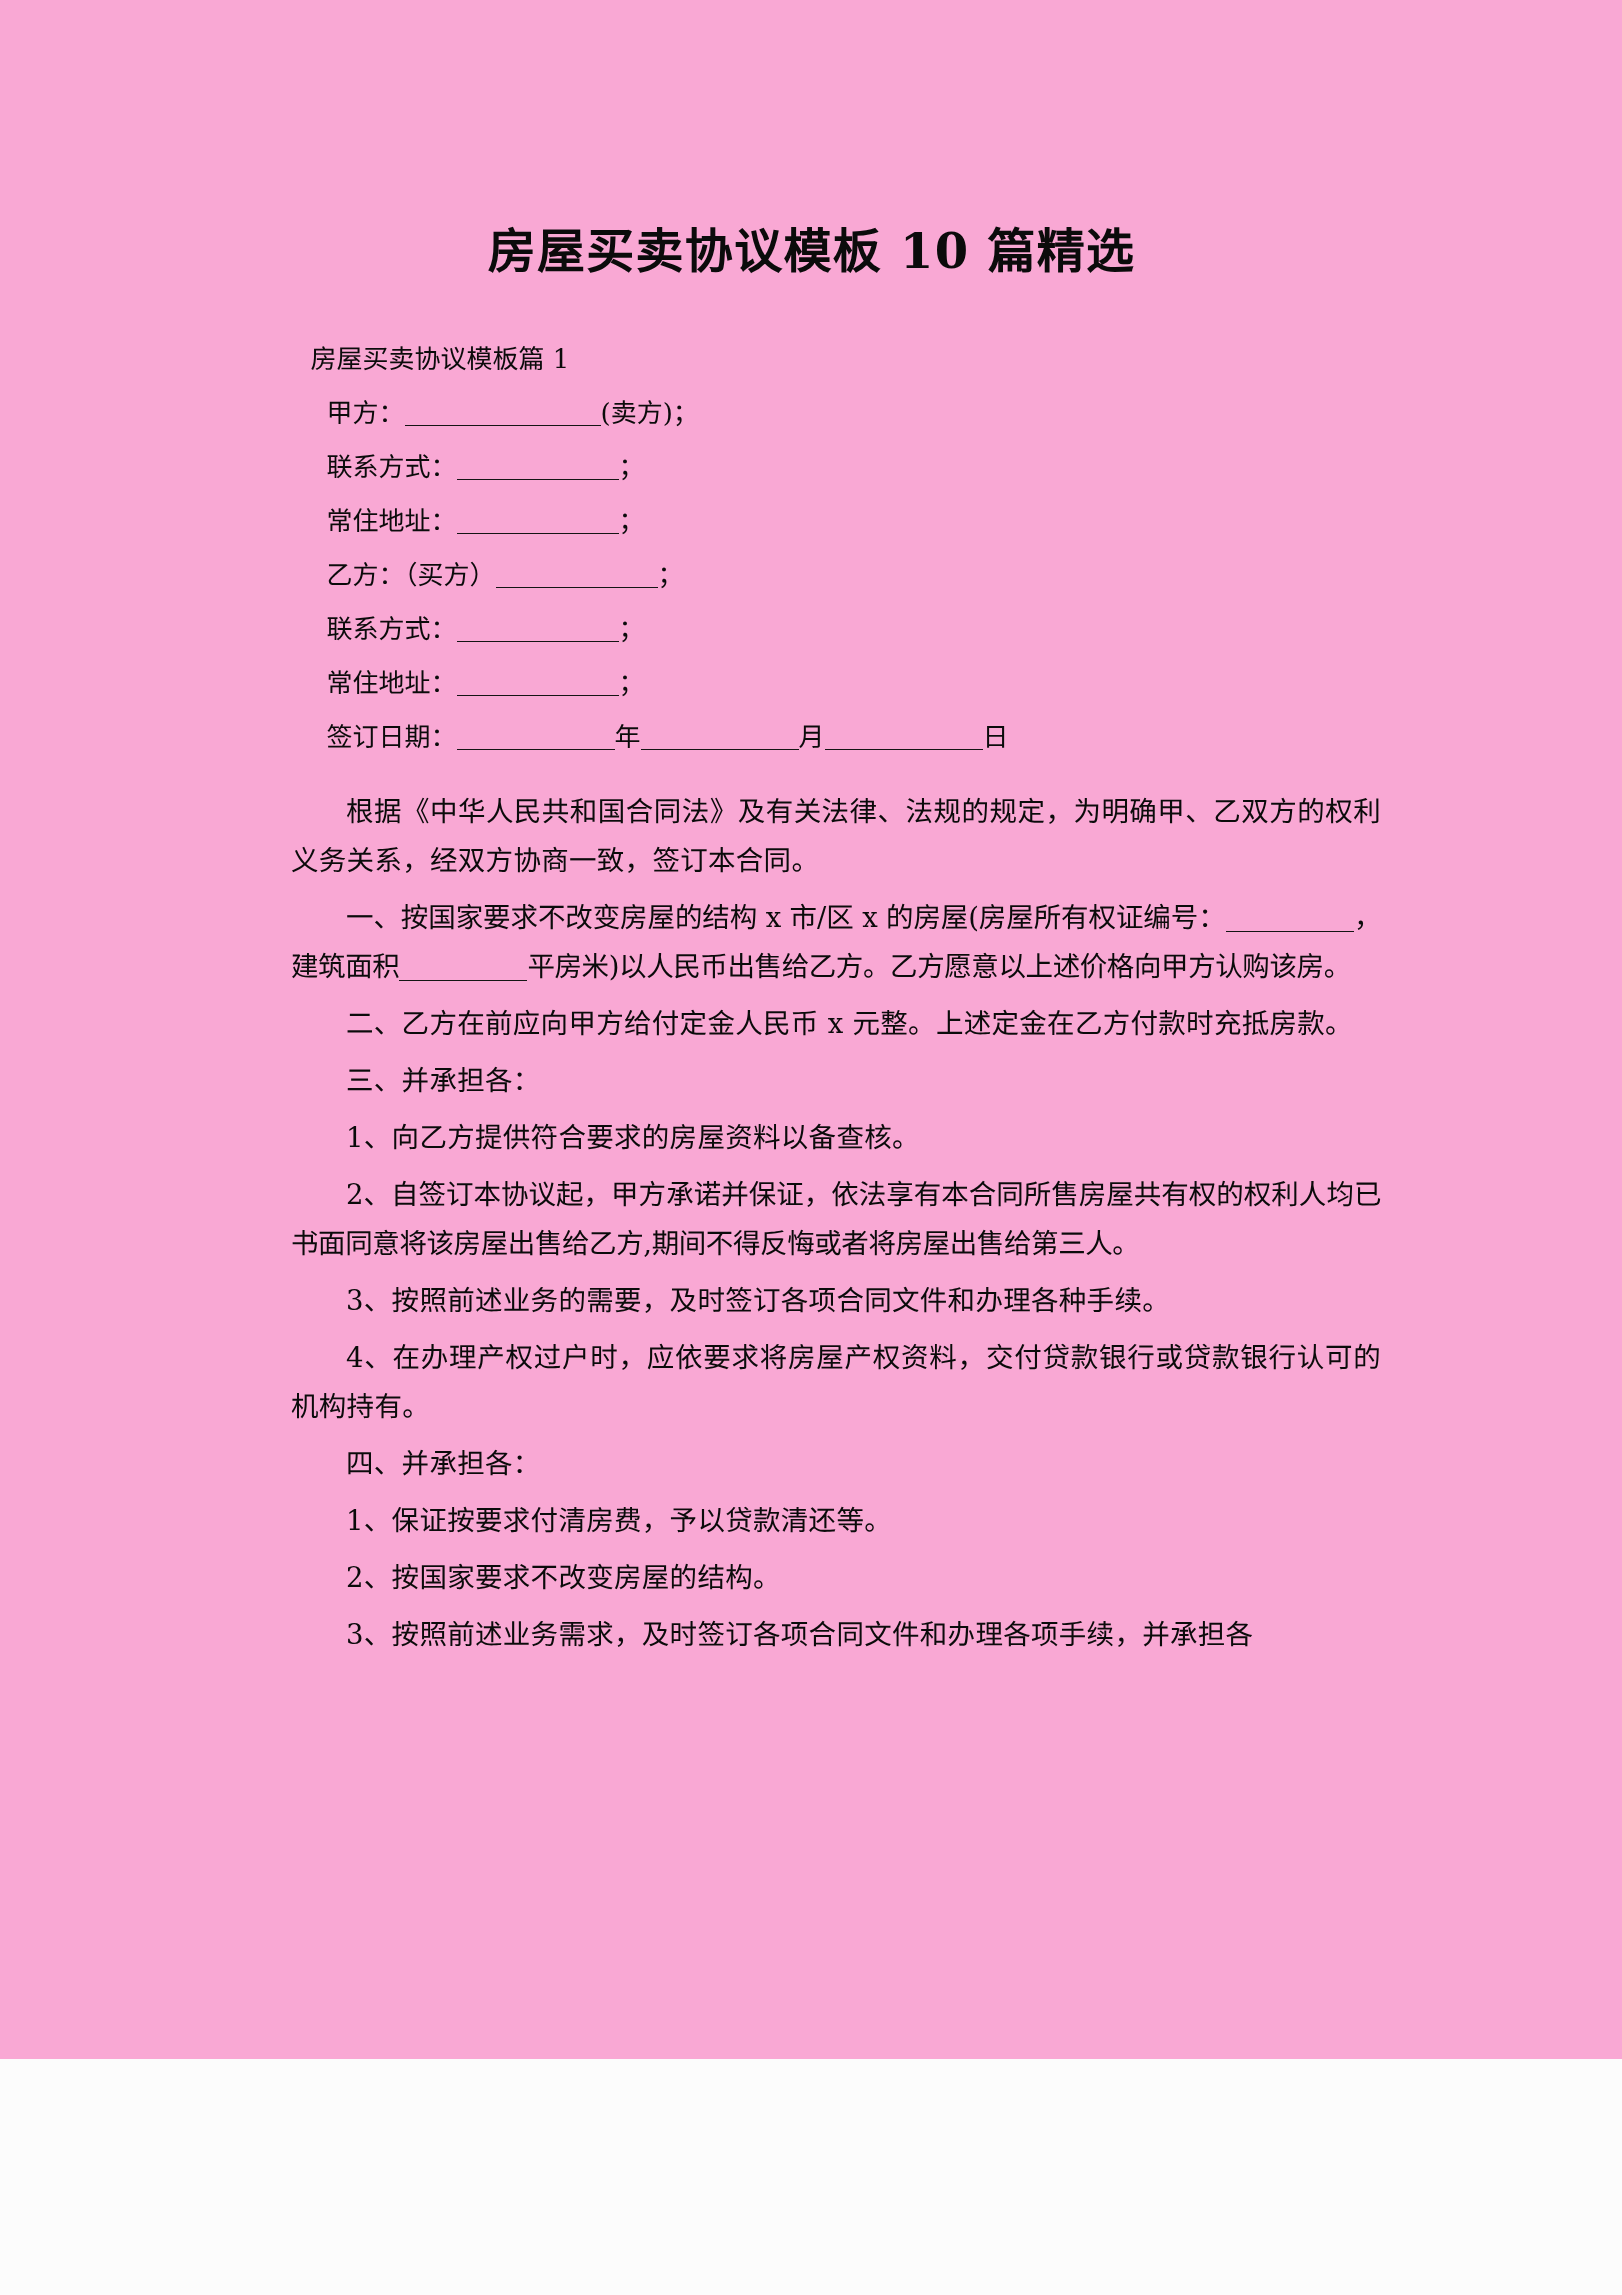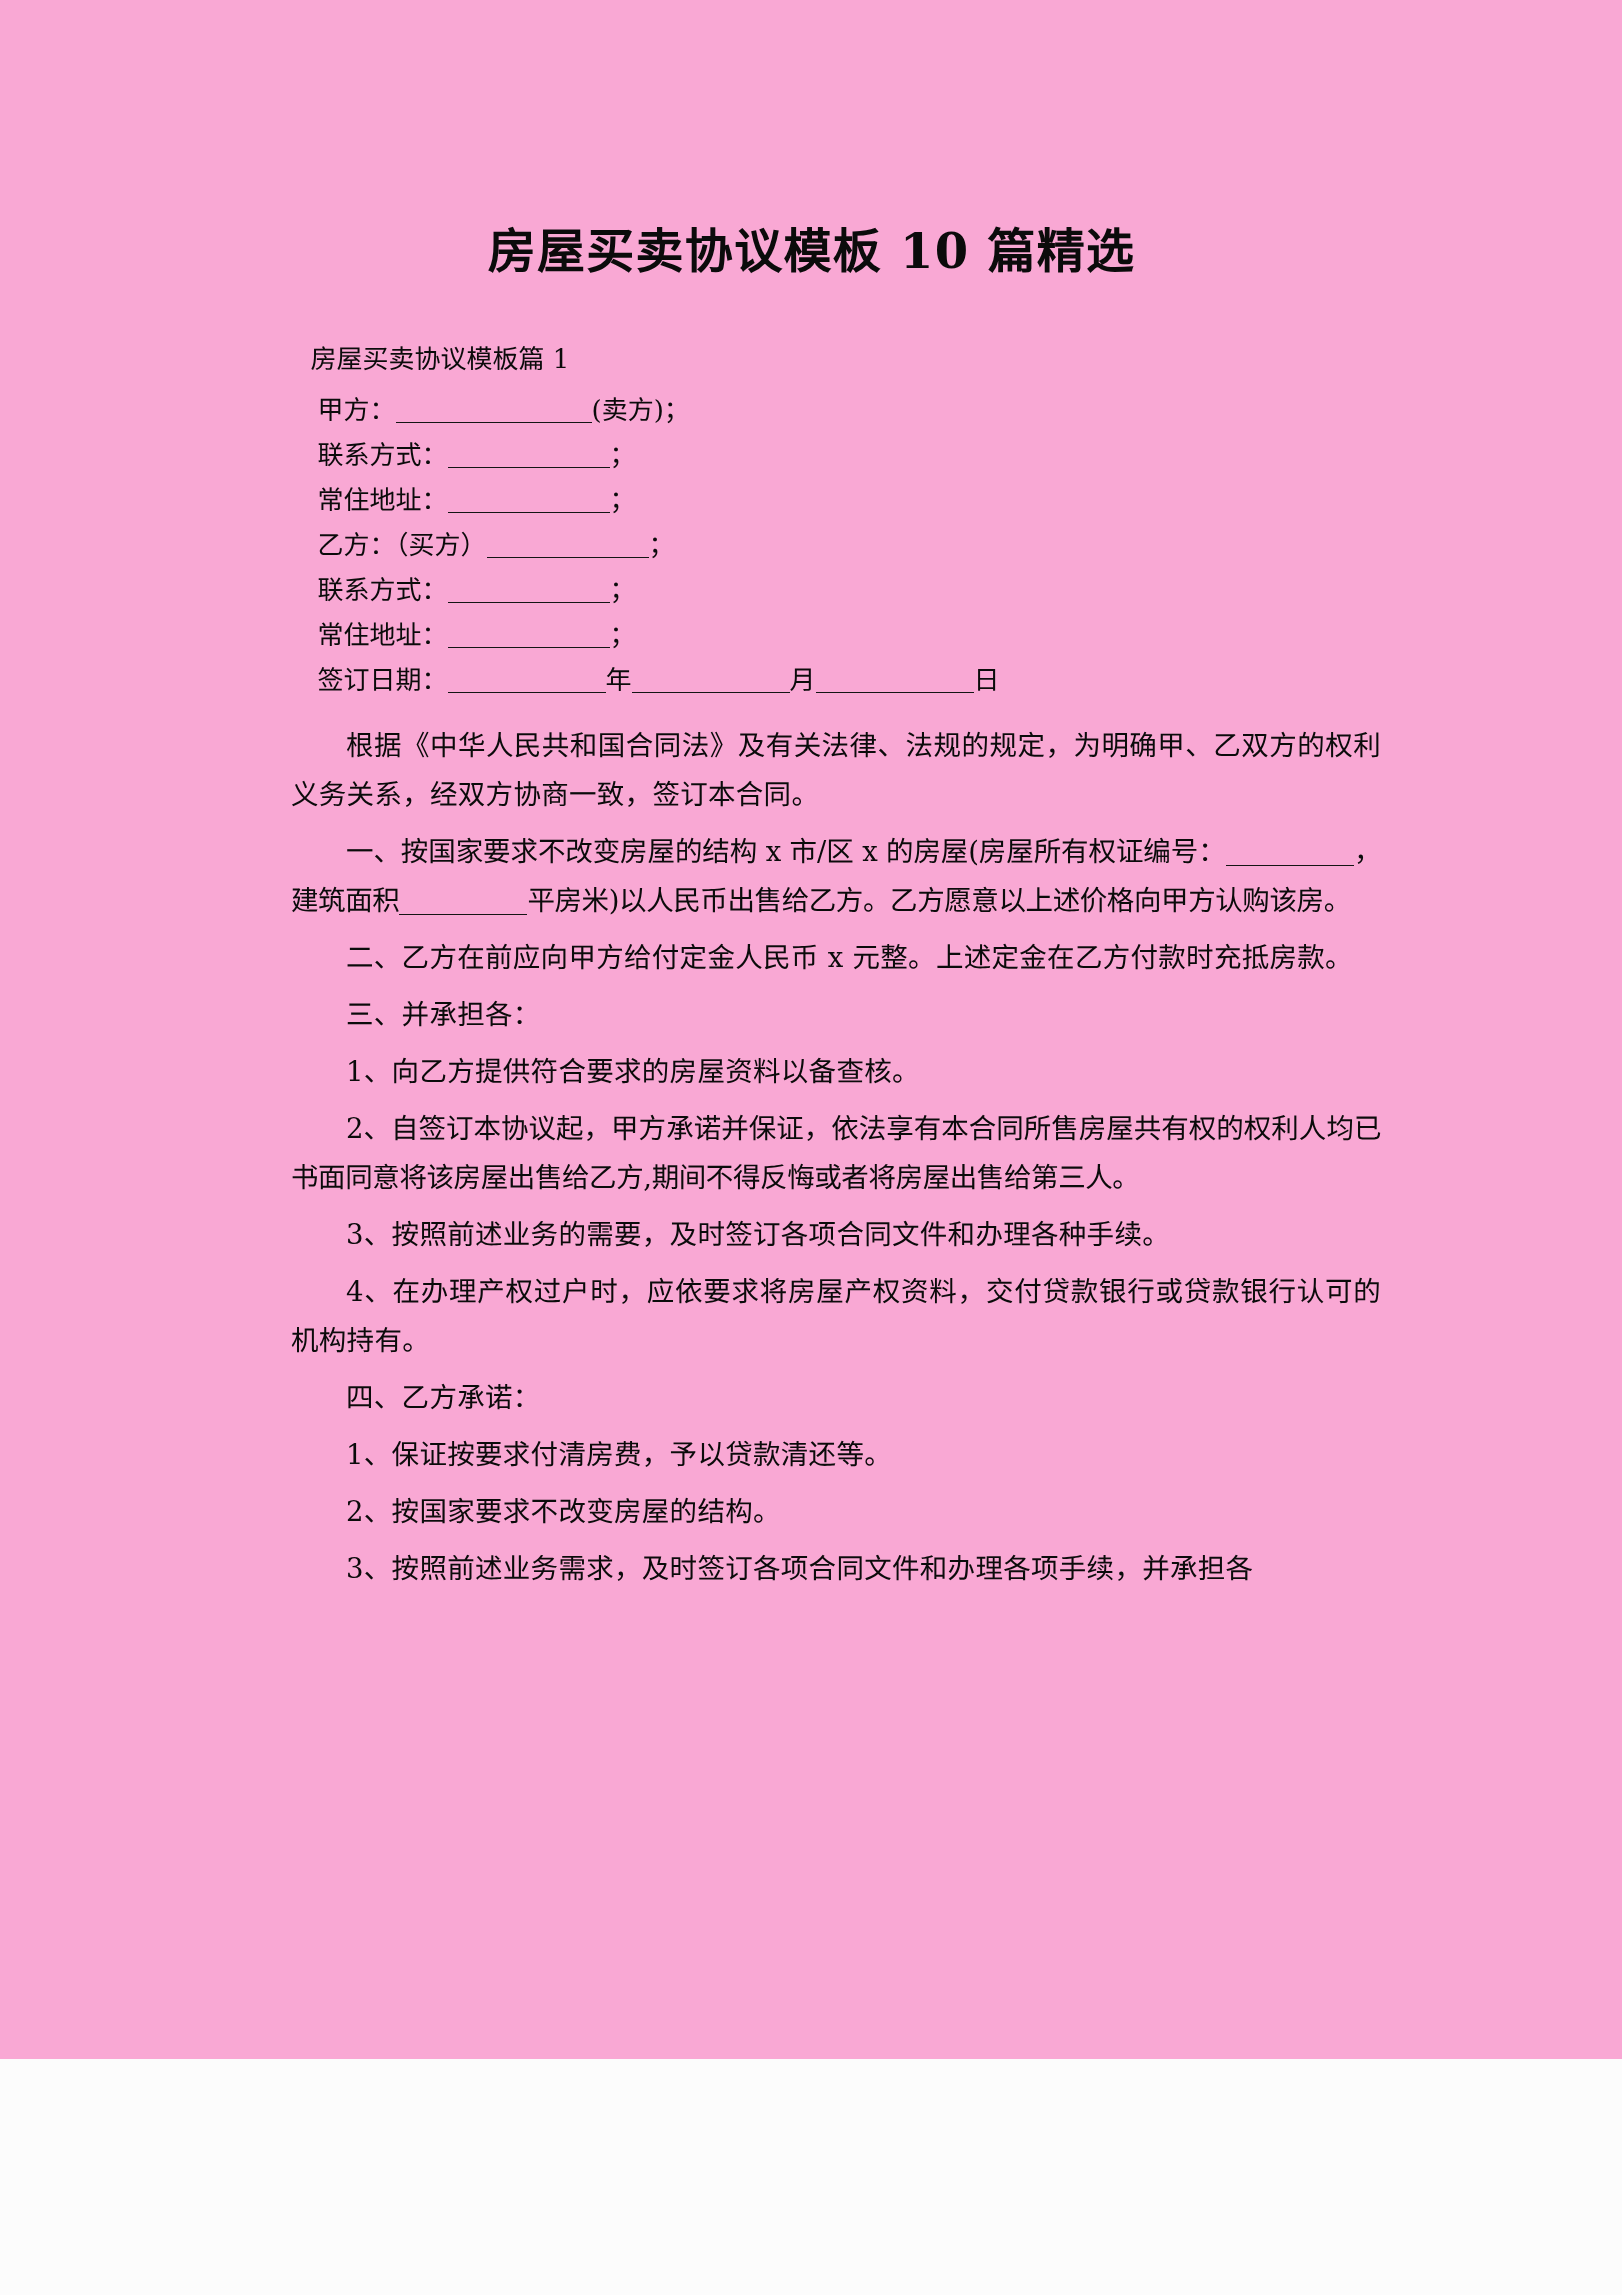--- a/index.html
+++ b/index.html
@@ -50,21 +50,21 @@
     white-space: pre;
     margin: 0 0 13px 0;
   }
 
   
   .form-line {
     font-size: 26px;
     line-height: 38px;
     text-indent: 27.5px;
     white-space: pre;
-    margin: 7px;
+    margin: 16px;
     padding: 0;
   }
 
   
   .blank {
     display: inline-block;
     border-bottom: 1.6px solid #141414;
     vertical-align: -3.9px;
     height: 22px;
   }
@@ -140,21 +140,21 @@
     <p class="para">三、并承担各：</p>
 
     <p class="para">1、向乙方提供符合要求的房屋资料以备查核。</p>
 
     <p class="para tight">2、自签订本协议起，甲方承诺并保证，依法享有本合同所售房屋共有权的权利人均已书面同意将该房屋出售给乙方,期间不得反悔或者将房屋出售给第三人。</p>
 
     <p class="para">3、按照前述业务的需要，及时签订各项合同文件和办理各种手续。</p>
 
     <p class="para">4、在办理产权过户时，应依要求将房屋产权资料，交付贷款银行或贷款银行认可的机构持有。</p>
 
-    <p class="para">四、乙方承诺：</p>
+    <p class="para">四、并承担各：</p>
 
     <p class="para">1、保证按要求付清房费，予以贷款清还等。</p>
 
     <p class="para">2、按国家要求不改变房屋的结构。</p>
 
     <p class="para">3、按照前述业务需求，及时签订各项合同文件和办理各项手续，并承担各</p>
 
   </div>
 
   <div class="page-clip"></div>

